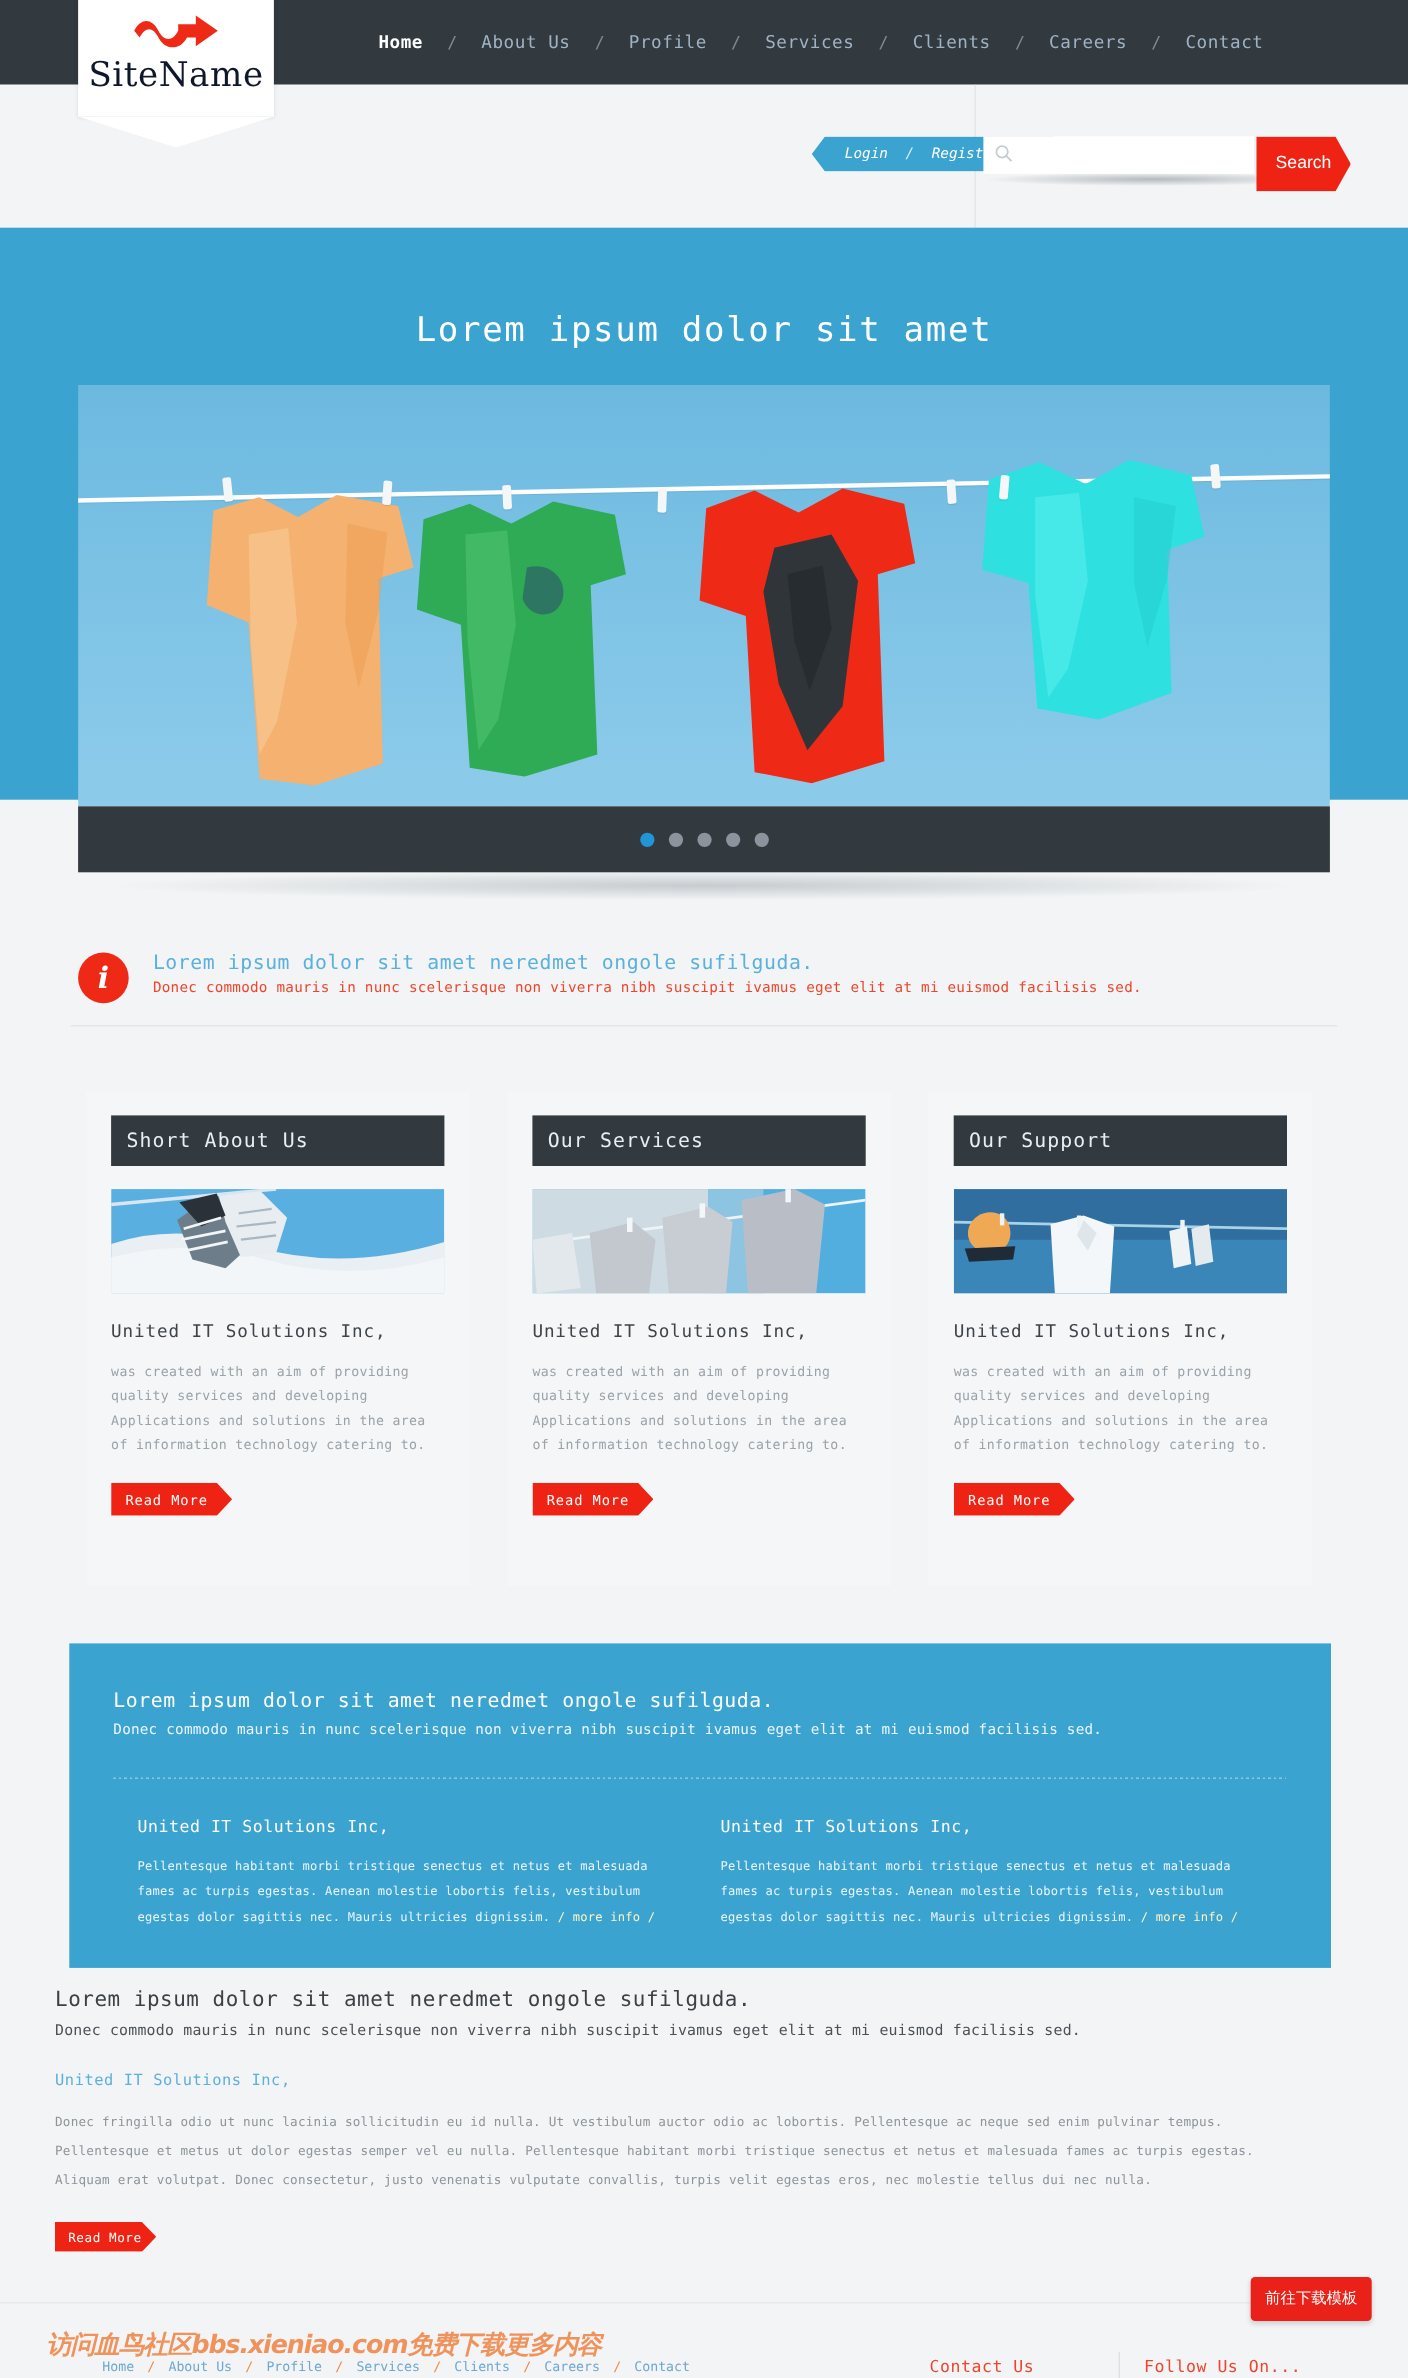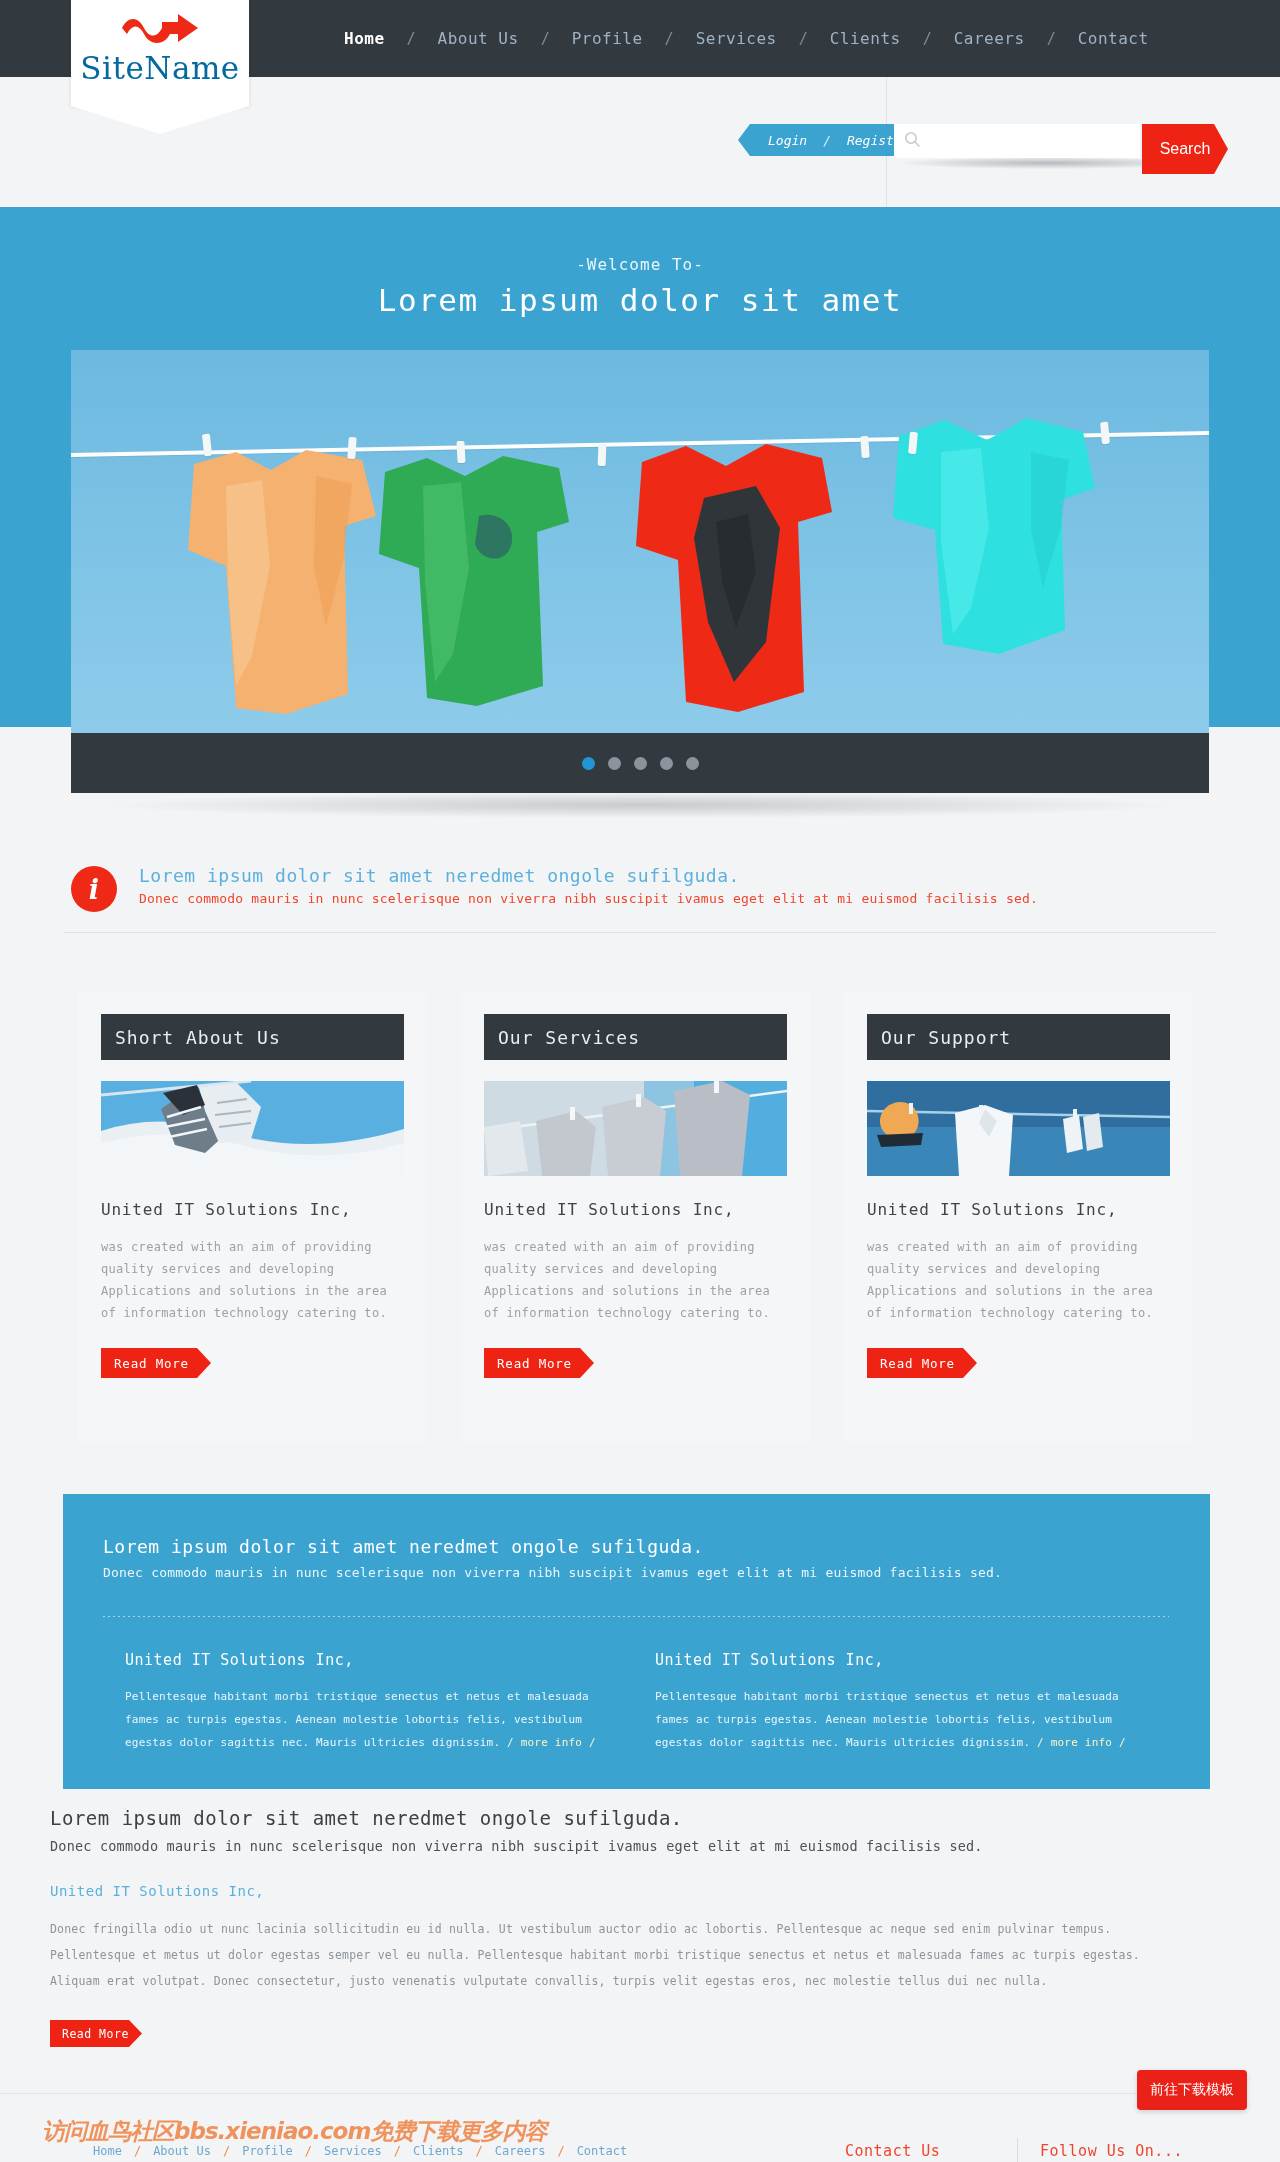--- a/index.html
+++ b/index.html
@@ -49,21 +49,21 @@
     clip-path: polygon(0 0, 100% 0, 50% 100%);
   }
   .logo-mark {
     position: absolute; left: 71px; top: 10px; width: 178px; height: 40px;
     display: flex; align-items: center; justify-content: center;
   }
   .logo-text {
     position: absolute; left: 71px; top: 50px; width: 178px;
     text-align: center;
     font-family: "DejaVu Serif", "Liberation Serif", serif;
-    font-size: 31px; color: #0369a1; letter-spacing: .5px;
+    font-size: 31px; color: #0f172a; letter-spacing: .5px;
   }
 
   
   .loginbanner {
     position: absolute; left: 738px; top: 124px; width: 220px; height: 32px;
     background: #3ba3cf;
     clip-path: polygon(12px 0, 100% 0, 100% 100%, 12px 100%, 0 50%);
     display: flex; align-items: center; gap: 16px;
     padding-left: 30px;
     font-style: italic;
@@ -311,21 +311,20 @@
       <svg width="17" height="17" viewBox="0 0 17 17">
         <circle cx="7" cy="7" r="5.2" fill="none" stroke="#c3ccd3" stroke-width="1.6"></circle>
         <line x1="10.8" y1="10.8" x2="15.5" y2="15.5" stroke="#c3ccd3" stroke-width="1.6"></line>
       </svg>
     </span>
     <input class="search-input" type="text" placeholder="" style="">
     <button class="search-btn">Search</button>
   </div>
 
   <div class="hero">
-    <div class="hero-sub">-Welcome To-</div>
     <div class="hero-title">Lorem ipsum dolor sit amet</div>
   </div>
 
   <div class="carousel">
     <div class="slide">
       <div class="clothesline"></div>
 
       <div class="peg" style="left:132px; top:84px; transform:rotate(-6deg);"></div>
       <div class="peg" style="left:277px; top:87px; transform:rotate(4deg);"></div>
       <div class="peg" style="left:386px; top:91px; transform:rotate(-3deg);"></div>

